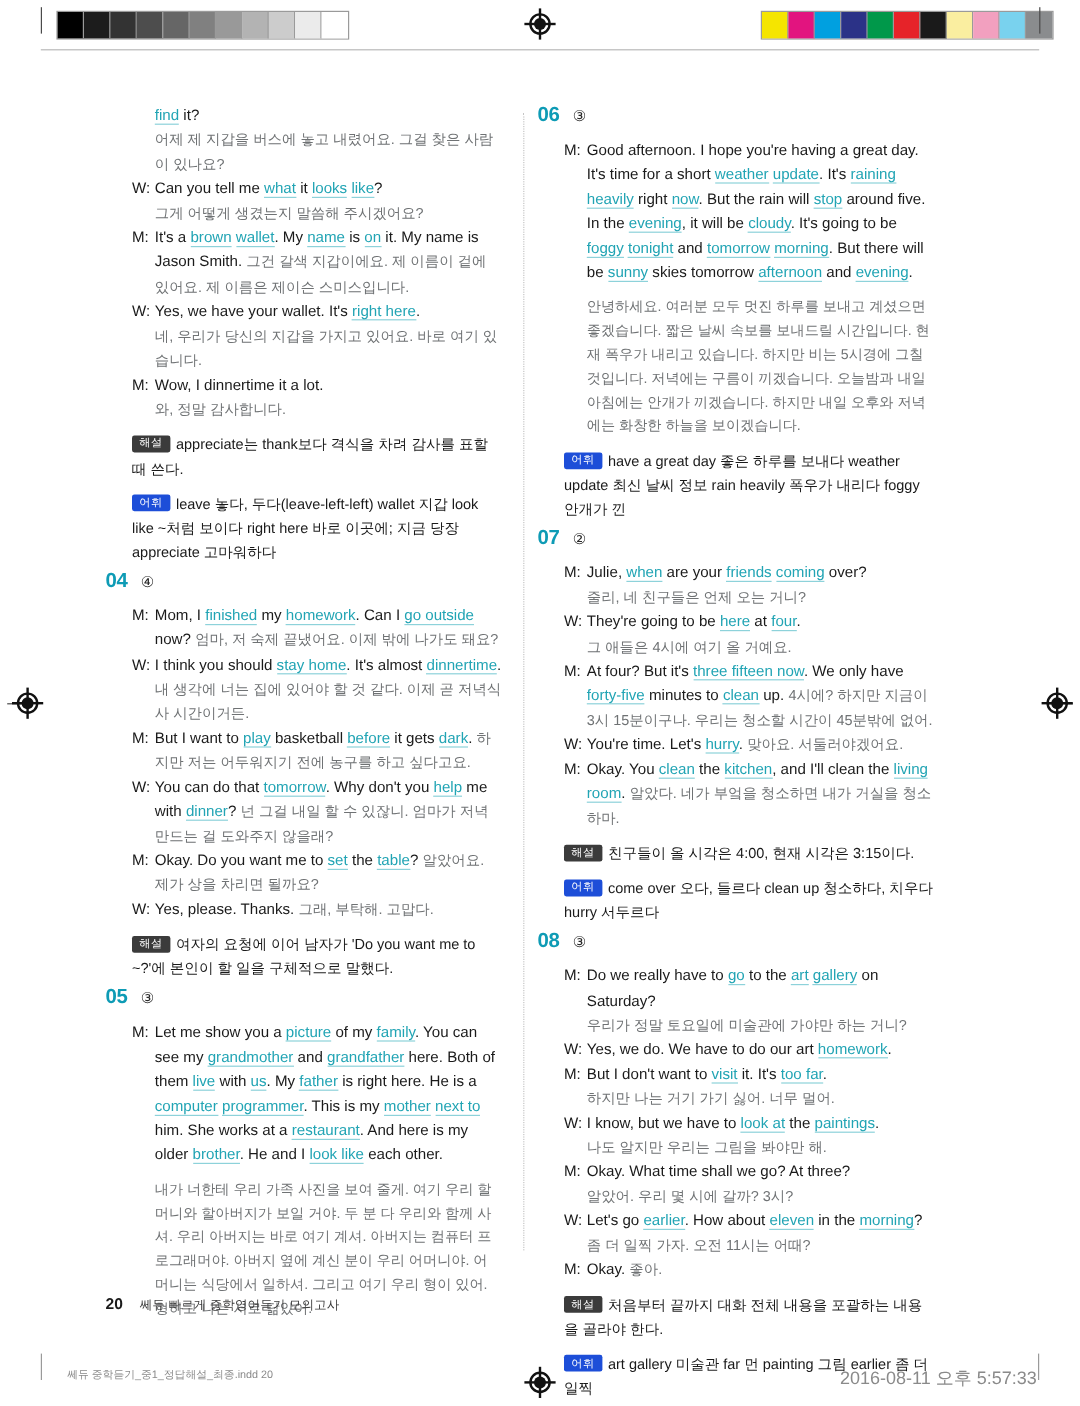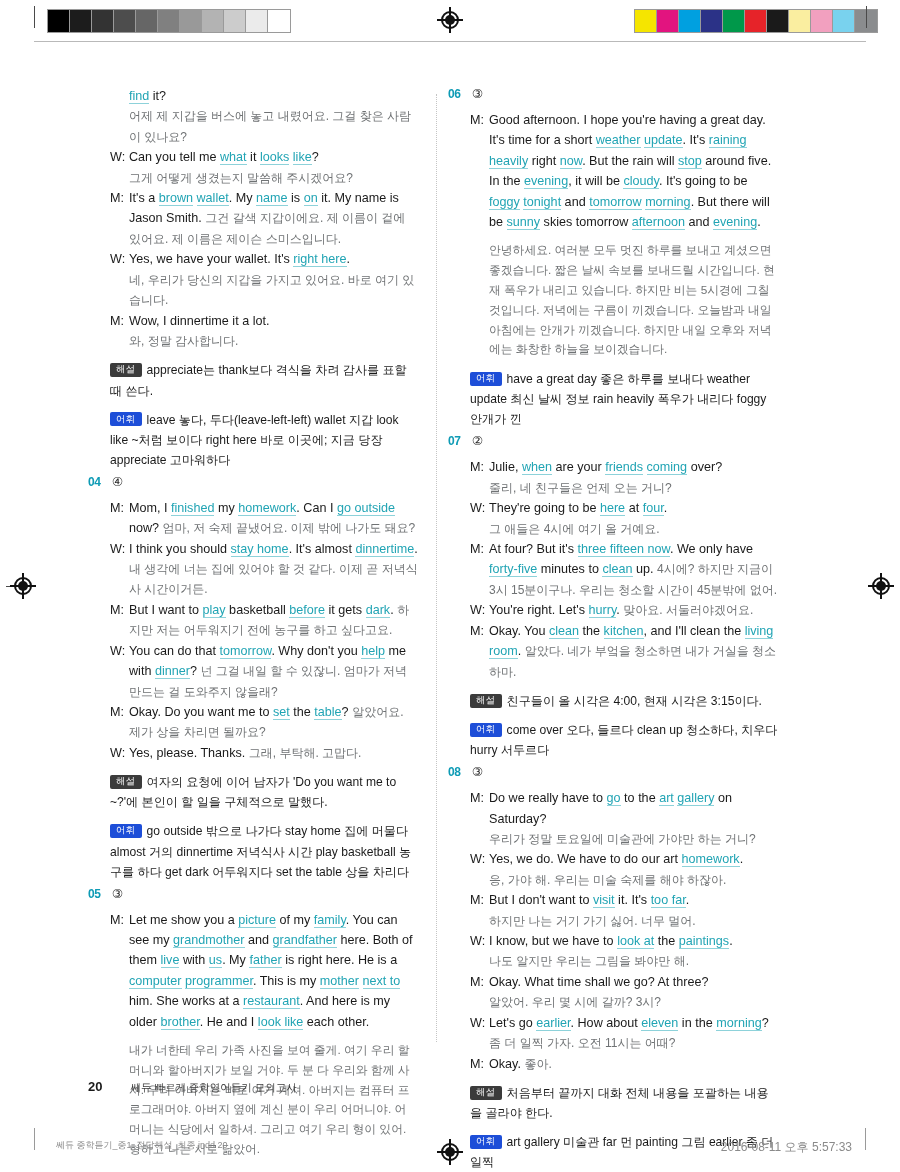--- a/index.html
+++ b/index.html
@@ -112,21 +112,21 @@
 
   
   .q-block { margin-bottom: 4px; }
   .q-head {
     display: flex;
     align-items: baseline;
     gap: 11px;
     margin: 0 0 9px 0;
   }
   .q-num {
-    font-size: 12px;
+    font-size: 17px;
     font-weight: bold;
     color: #0e9bb5;
     letter-spacing: -0.3px;
   }
   .q-ans {
     font-size: 12.5px;
     color: #2a2a2a;
   }
 
   .lines {
@@ -188,21 +188,21 @@
   .badge-sol  { background: #3b3b3b; }
   .badge-voc  { background: #1d4ed8; }
 
   
   .footer {
     position: absolute;
     left: 88px;
     top: 1079px;
     display: flex;
     align-items: baseline;
-    gap: 28px;
+    gap: 14px;
   }
   .footer .pg {
     font-size: 13px;
     font-weight: bold;
     color: #1a1a1a;
   }
   .footer .bk {
     font-size: 10.5px;
     color: #3b3b3b;
   }
@@ -226,23 +226,23 @@
   .slug-left {
     position: absolute;
     left: 56px;
     top: 1139px;
     font-size: 9px;
     color: #8a8a8a;
     white-space: nowrap;
   }
   .slug-right {
     position: absolute;
-    right: 48px;
+    right: 36px;
     top: 1139px;
-    font-size: 12px;
+    font-size: 15px;
     color: #8a8a8a;
     white-space: nowrap;
   }
 </style>
 </head>
 <body>
 
 <div class="calib-strip" id="gray-strip">
     <div class="sw" style="background: rgb(0, 0, 0);"></div>
     <div class="sw" style="background: rgb(28, 28, 28);"></div>
@@ -372,21 +372,20 @@
           <div class="line">
             <span class="spk">M:</span>
             <span class="utt"><span class="en">Okay. Do you want me to </span><span class="hl">set</span><span class="en"> the </span><span class="hl">table</span><span class="en">? </span><span class="kr">알았어요. 제가 상을 차리면 될까요?</span></span>
           </div>
           <div class="line">
             <span class="spk">W:</span>
             <span class="utt"><span class="en">Yes, please. Thanks. </span><span class="kr">그래, 부탁해. 고맙다.</span></span>
           </div>
         </div>
         <div class="note"><span class="badge badge-sol">해설</span><span>여자의 요청에 이어 남자가 'Do you want me to ~?'에 본인이 할 일을 구체적으로 말했다.</span></div>
-        <div class="note"><span class="badge badge-voc">어휘</span><span>go outside 밖으로 나가다 stay home 집에 머물다 almost 거의 dinnertime 저녁식사 시간 play basketball 농구를 하다 get dark 어두워지다 set the table 상을 차리다</span></div>
       </div>
       <div class="q-block">
         <div class="q-head">
           <span class="q-num">05</span>
           <span class="q-ans">③</span>
         </div>
         <div class="lines">
           <div class="line">
             <span class="spk">M:</span>
             <span class="utt"><span class="en">Let me show you a </span><span class="hl">picture</span><span class="en"> of my </span><span class="hl">family</span><span class="en">. You can see my </span><span class="hl">grandmother</span><span class="en"> and </span><span class="hl">grandfather</span><span class="en"> here. Both of them </span><span class="hl">live</span><span class="en"> with </span><span class="hl">us</span><span class="en">. My </span><span class="hl">father</span><span class="en"> is right here. He is a </span><span class="hl">computer</span><span class="en"> </span><span class="hl">programmer</span><span class="en">. This is my </span><span class="hl">mother</span><span class="en"> </span><span class="hl">next to</span><span class="en"> him. She works at a </span><span class="hl">restaurant</span><span class="en">. And here is my older </span><span class="hl">brother</span><span class="en">. He and I </span><span class="hl">look like</span><span class="en"> each other.</span></span>
@@ -435,21 +434,21 @@
           <div class="line">
             <span class="spk"></span>
             <span class="utt"><span class="kr">그 애들은 4시에 여기 올 거예요.</span></span>
           </div>
           <div class="line">
             <span class="spk">M:</span>
             <span class="utt"><span class="en">At four? But it's </span><span class="hl">three fifteen now</span><span class="en">. We only have </span><span class="hl">forty-five</span><span class="en"> minutes to </span><span class="hl">clean</span><span class="en"> up. </span><span class="kr">4시에? 하지만 지금이 3시 15분이구나. 우리는 청소할 시간이 45분밖에 없어.</span></span>
           </div>
           <div class="line">
             <span class="spk">W:</span>
-            <span class="utt"><span class="en">You're right. Let's </span><span class="hl">hurry</span><span class="en">. </span><span class="kr">맞아요. 서둘러야겠어요.</span></span>
+            <span class="utt"><span class="en">You're time. Let's </span><span class="hl">hurry</span><span class="en">. </span><span class="kr">맞아요. 서둘러야겠어요.</span></span>
           </div>
           <div class="line">
             <span class="spk">M:</span>
             <span class="utt"><span class="en">Okay. You </span><span class="hl">clean</span><span class="en"> the </span><span class="hl">kitchen</span><span class="en">, and I'll clean the </span><span class="hl">living room</span><span class="en">. </span><span class="kr">알았다. 네가 부엌을 청소하면 내가 거실을 청소하마.</span></span>
           </div>
         </div>
         <div class="note"><span class="badge badge-sol">해설</span><span>친구들이 올 시각은 4:00, 현재 시각은 3:15이다.</span></div>
         <div class="note"><span class="badge badge-voc">어휘</span><span>come over 오다, 들르다 clean up 청소하다, 치우다 hurry 서두르다</span></div>
       </div>
       <div class="q-block">
@@ -464,24 +463,20 @@
           </div>
           <div class="line">
             <span class="spk"></span>
             <span class="utt"><span class="kr">우리가 정말 토요일에 미술관에 가야만 하는 거니?</span></span>
           </div>
           <div class="line">
             <span class="spk">W:</span>
             <span class="utt"><span class="en">Yes, we do. We have to do our art </span><span class="hl">homework</span><span class="en">.</span></span>
           </div>
           <div class="line">
-            <span class="spk"></span>
-            <span class="utt"><span class="kr">응, 가야 해. 우리는 미술 숙제를 해야 하잖아.</span></span>
-          </div>
-          <div class="line">
             <span class="spk">M:</span>
             <span class="utt"><span class="en">But I don't want to </span><span class="hl">visit</span><span class="en"> it. It's </span><span class="hl">too far</span><span class="en">.</span></span>
           </div>
           <div class="line">
             <span class="spk"></span>
             <span class="utt"><span class="kr">하지만 나는 거기 가기 싫어. 너무 멀어.</span></span>
           </div>
           <div class="line">
             <span class="spk">W:</span>
             <span class="utt"><span class="en">I know, but we have to </span><span class="hl">look at</span><span class="en"> the </span><span class="hl">paintings</span><span class="en">.</span></span>

